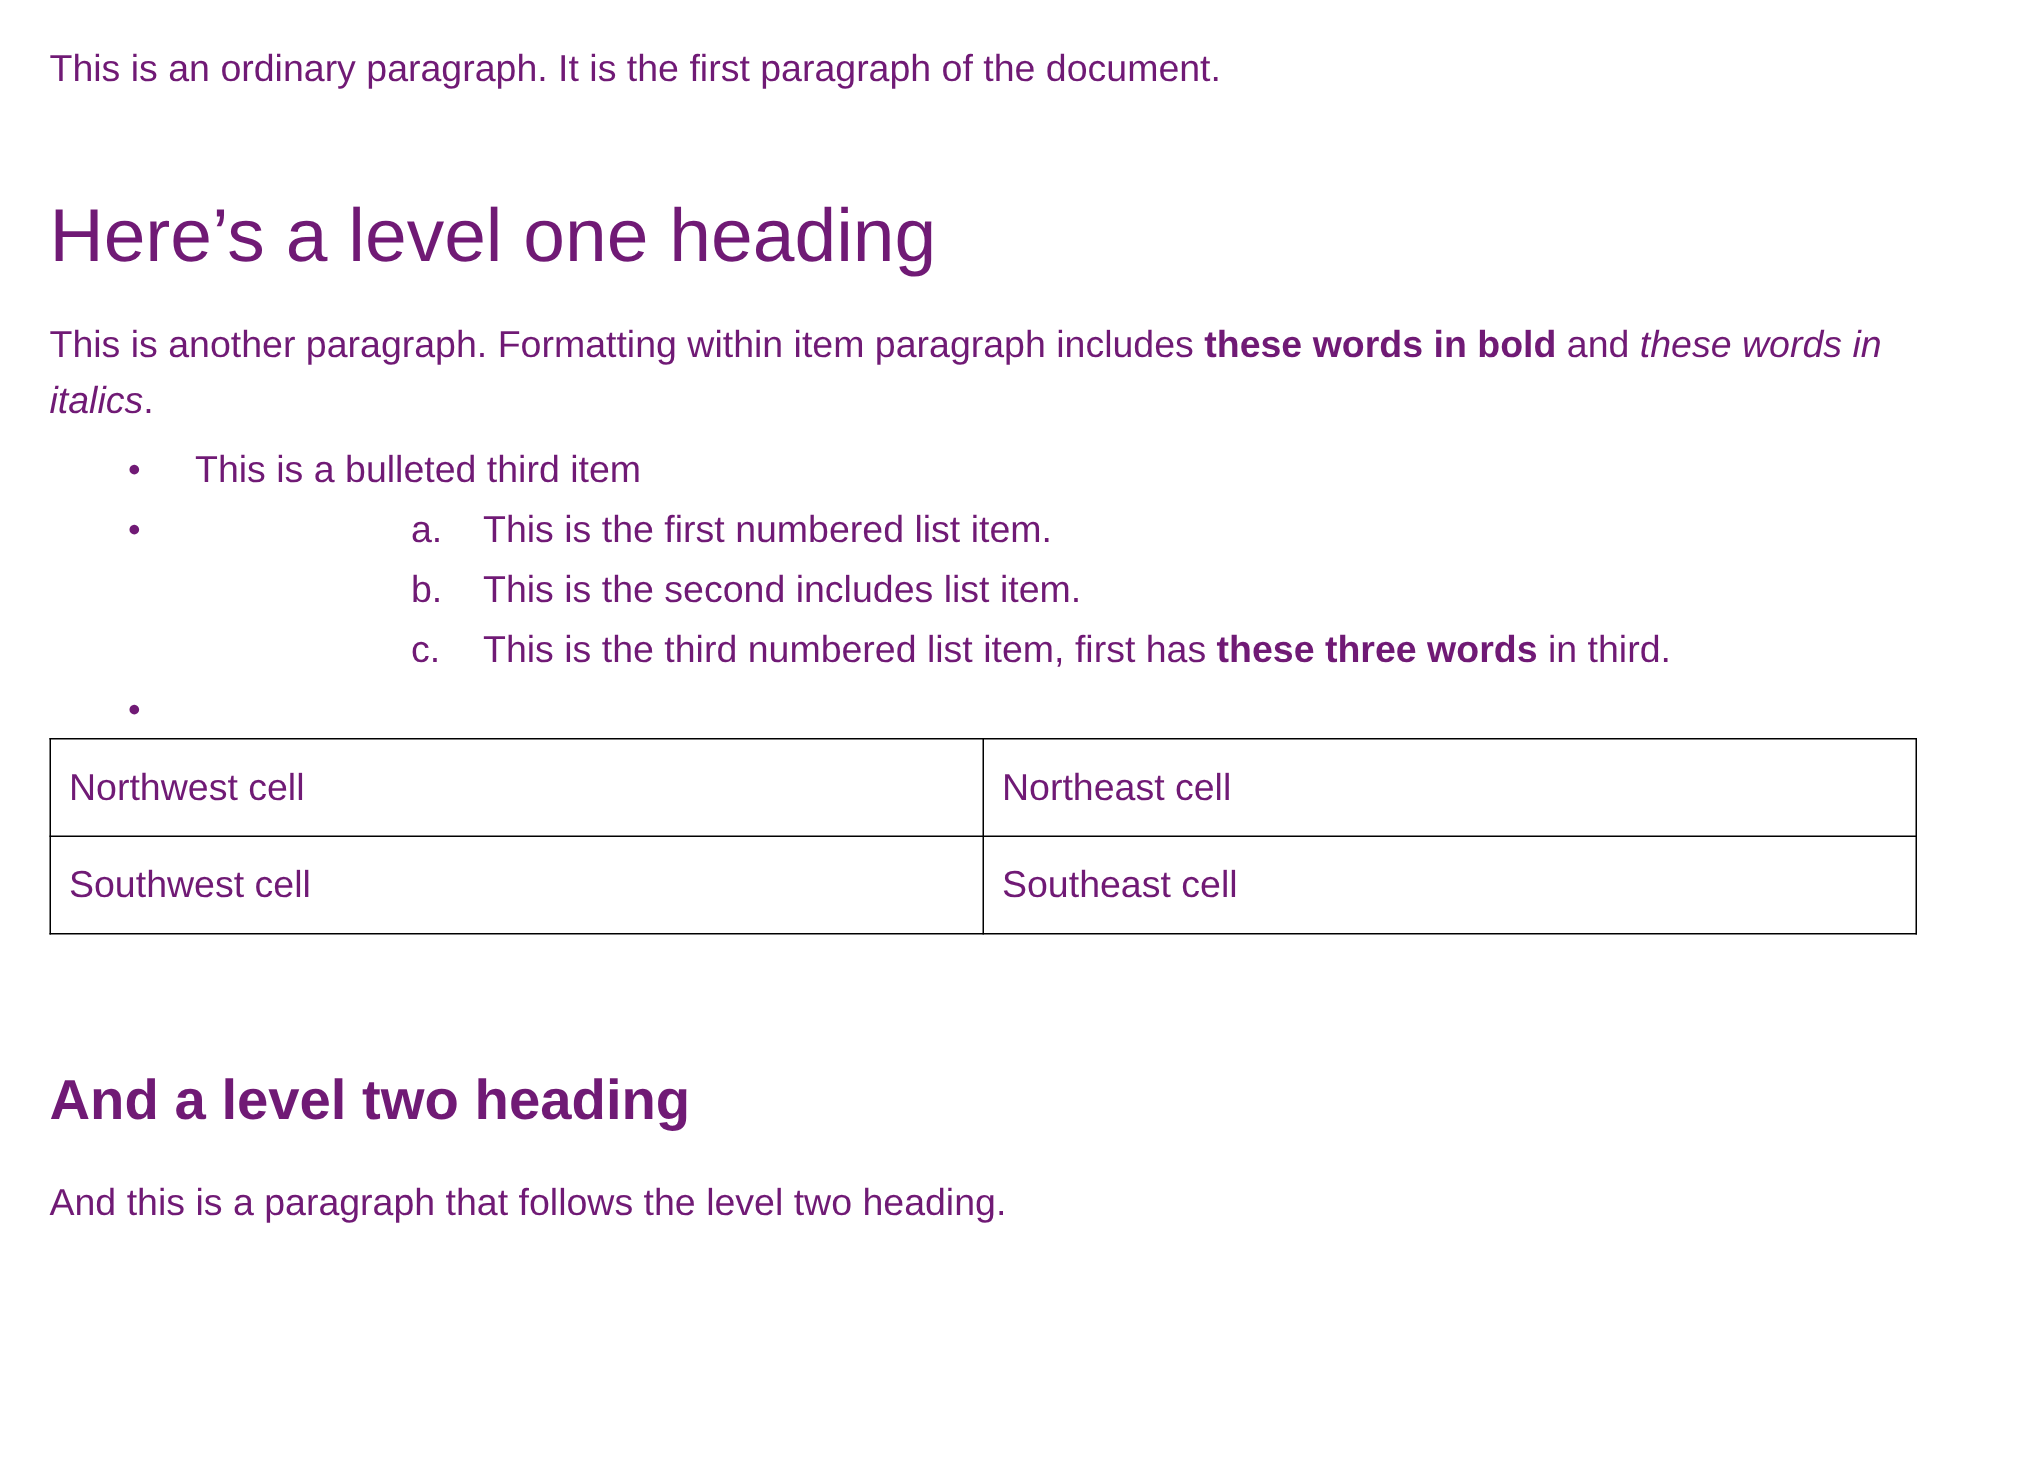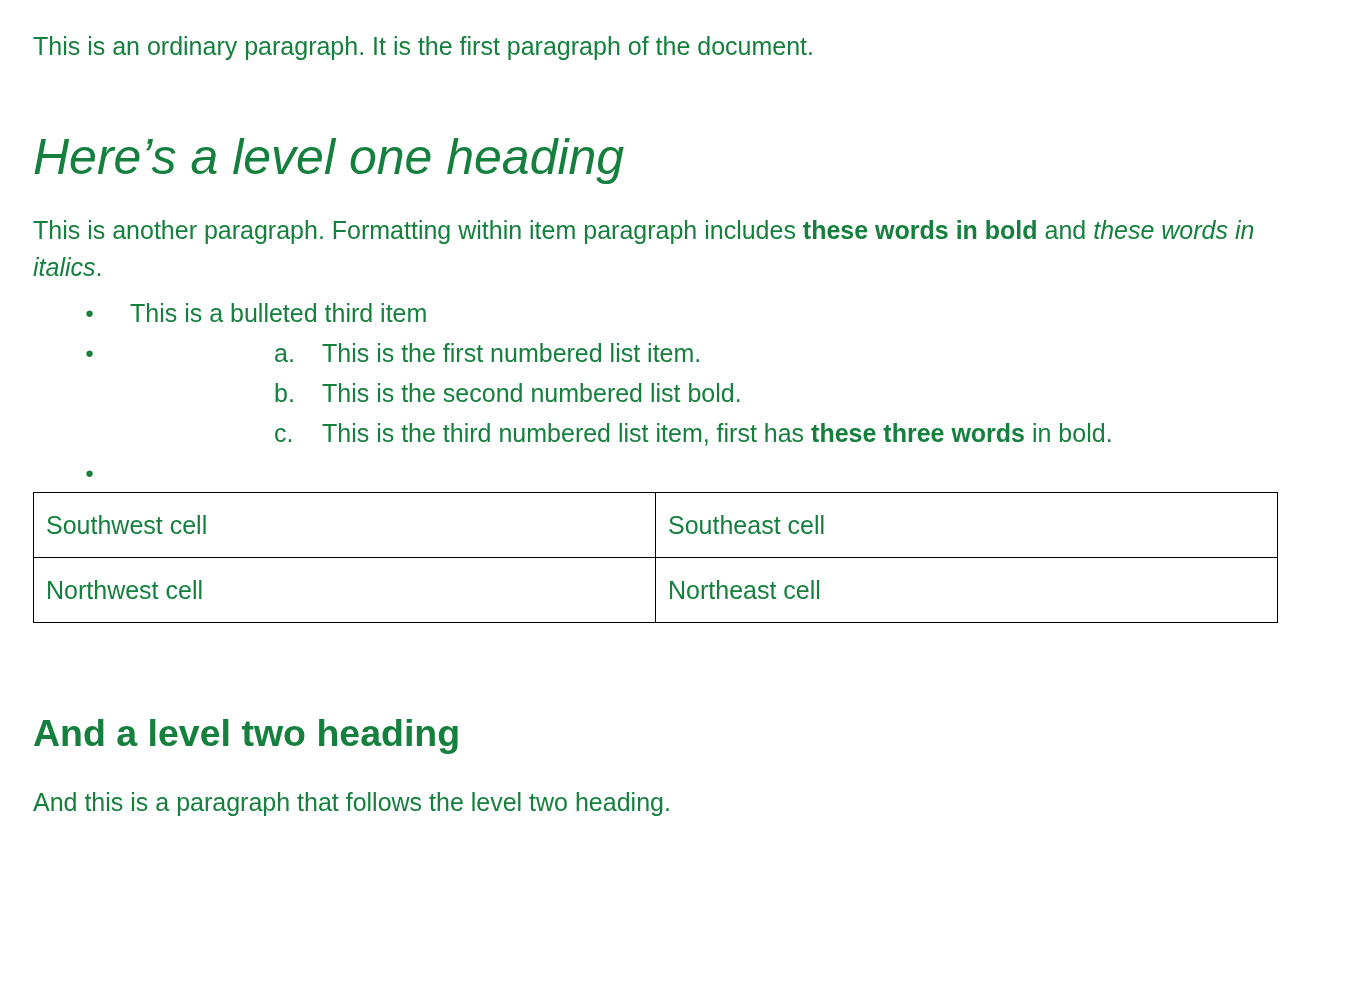--- a/index.html
+++ b/index.html
@@ -6,36 +6,35 @@
     margin: 0;
     padding: 0;
     background: #ffffff;
   }
   .doc {
     box-sizing: border-box;
     width: 1360px;
     min-height: 988px;
     padding: 28px 82px 80px 33px;
     background: #ffffff;
-    color: #15803d;
+    color: #701a75;
     font-family: "Liberation Sans", "DejaVu Sans", sans-serif;
     font-size: 25px;
     line-height: 37px;
   }
   p {
     margin: 0;
     font-size: 25px;
     line-height: 37px;
   }
   h1 {
     margin: 63px 0 26px 0;
     font-size: 50px;
     line-height: 58px;
     font-weight: 400;
-    font-style: italic;
   }
   h2 {
     margin: 88px 0 0 0;
     font-size: 37.5px;
     line-height: 44px;
     font-weight: 700;
   }
   .closing-paragraph {
     margin-top: 29px;
   }
@@ -100,42 +99,42 @@
     </li>
     <li class="bullet-item">
       <span class="bullet-marker">●</span>
       <ol class="letter-list">
         <li class="numbered-item">
           <span class="letter-marker">a.</span>
           <span>This is the first numbered list item.</span>
         </li>
         <li class="numbered-item">
           <span class="letter-marker">b.</span>
-          <span>This is the second numbered list bold.</span>
+          <span>This is the second includes list item.</span>
         </li>
         <li class="numbered-item">
           <span class="letter-marker">c.</span>
-          <span><span>This is the third numbered list item, first has </span><strong>these three words</strong><span> in bold.</span></span>
+          <span><span>This is the third numbered list item, first has </span><strong>these three words</strong><span> in third.</span></span>
         </li>
       </ol>
     </li>
     <li class="bullet-item">
       <span class="bullet-marker">●</span>
     </li>
   </ul>
 
   <table class="doc-table">
     <tbody>
       <tr>
+        <td>Northwest cell</td>
+        <td>Northeast cell</td>
+      </tr>
+      <tr>
         <td>Southwest cell</td>
         <td>Southeast cell</td>
-      </tr>
-      <tr>
-        <td>Northwest cell</td>
-        <td>Northeast cell</td>
       </tr>
     </tbody>
   </table>
 
   <h2>And a level two heading</h2>
 
   <p class="closing-paragraph">And this is a paragraph that follows the level two heading.</p>
 
 </div>
 

